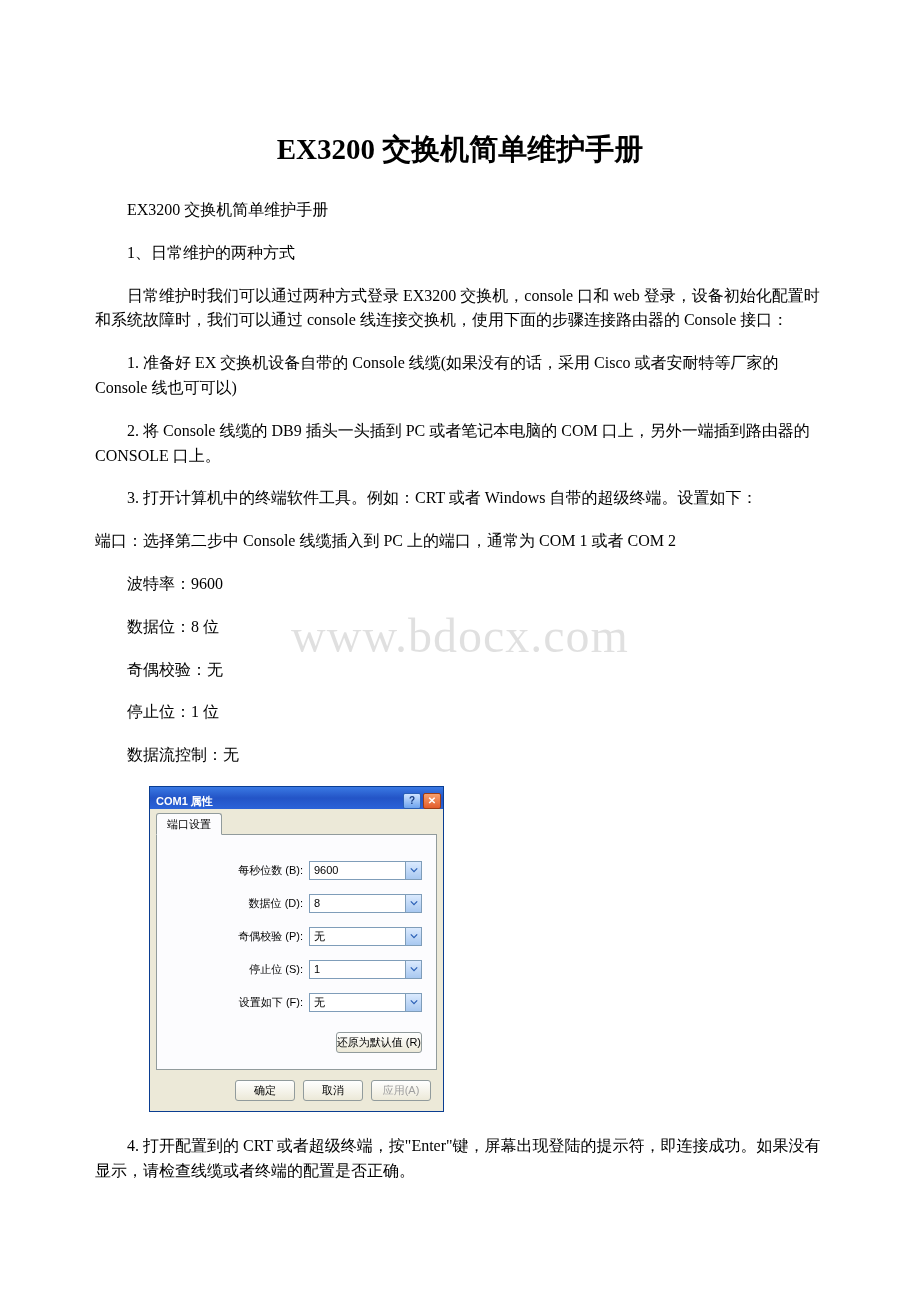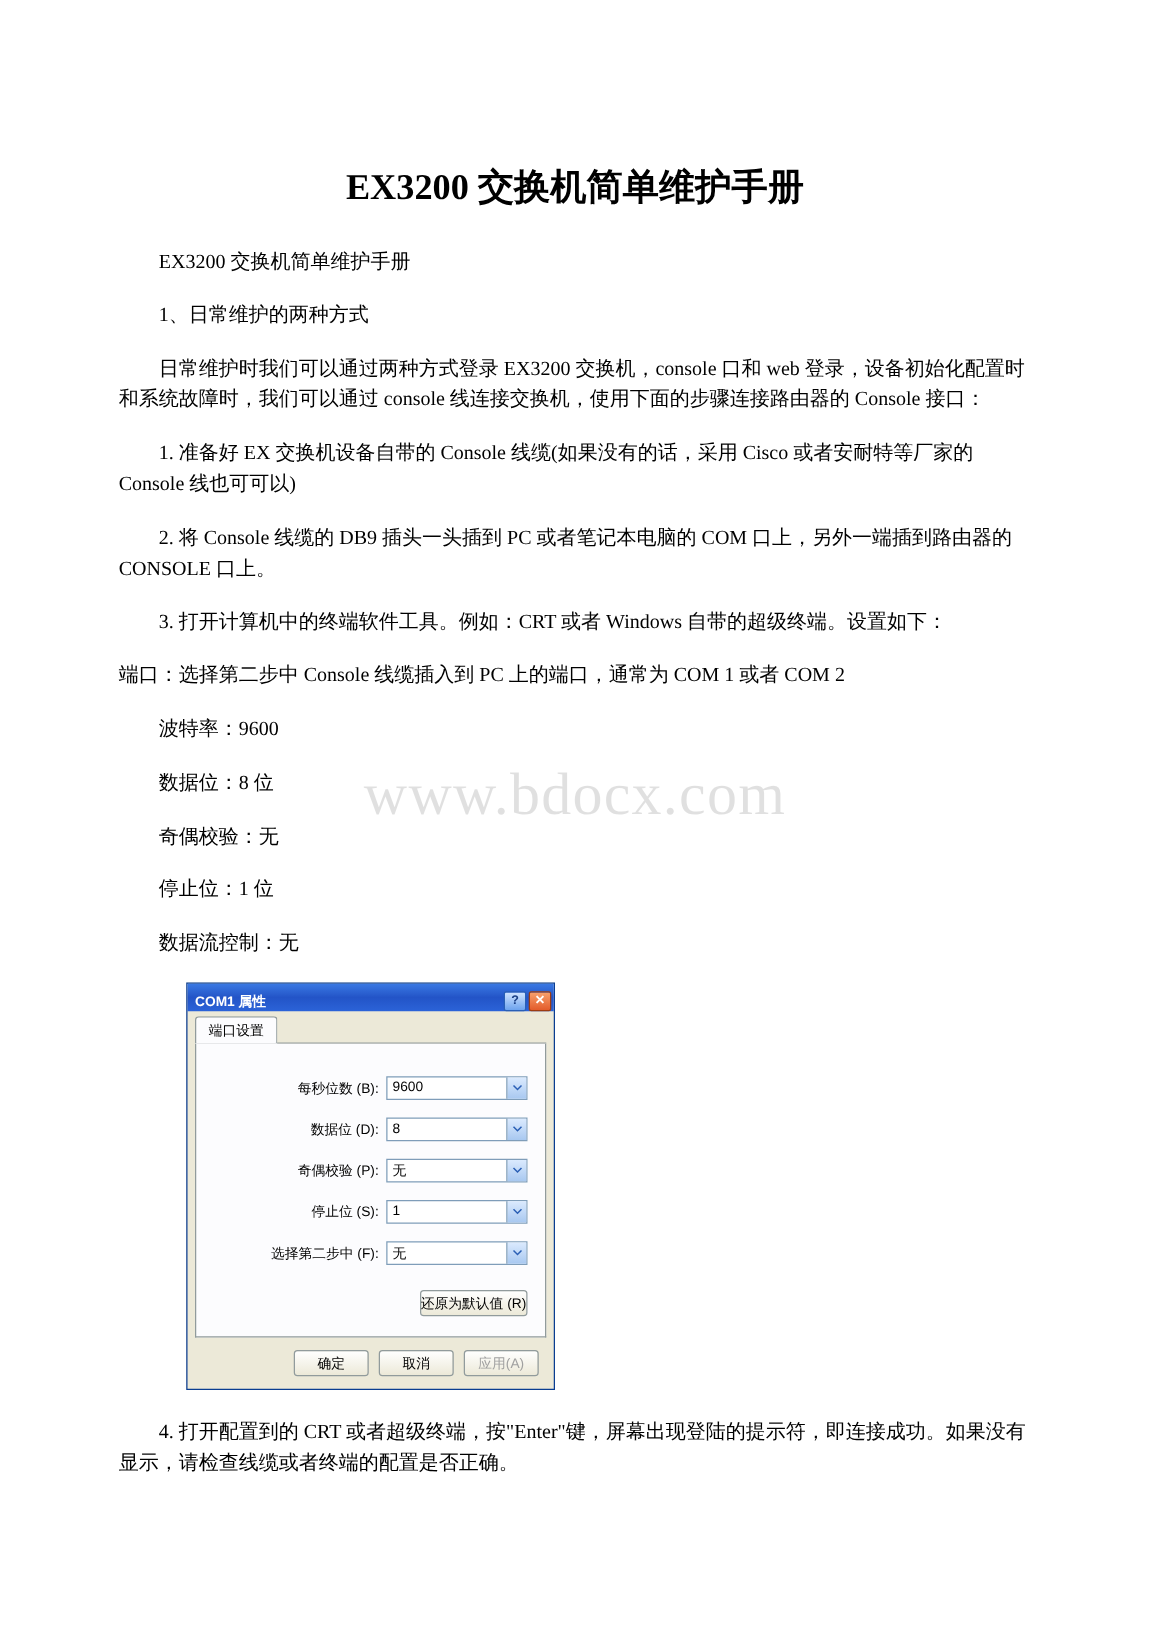--- a/index.html
+++ b/index.html
@@ -225,21 +225,21 @@
               <span>1</span>
               <div class="dd">
                   <svg viewBox="0 0 10 10">
                     <path d="M1 3 L5 7 L9 3" fill="none" stroke="#2a5fb5" stroke-width="1.5"></path>
                   </svg>
                 </div>
             </div>
           </div>
 
           <div class="row">
-            <label>选择第二步中 (F):</label>
+            <label>设置如下 (F):</label>
             <div class="combo">
               <span>无</span>
               <div class="dd">
                   <svg viewBox="0 0 10 10">
                     <path d="M1 3 L5 7 L9 3" fill="none" stroke="#2a5fb5" stroke-width="1.5"></path>
                   </svg>
                 </div>
             </div>
           </div>
 

